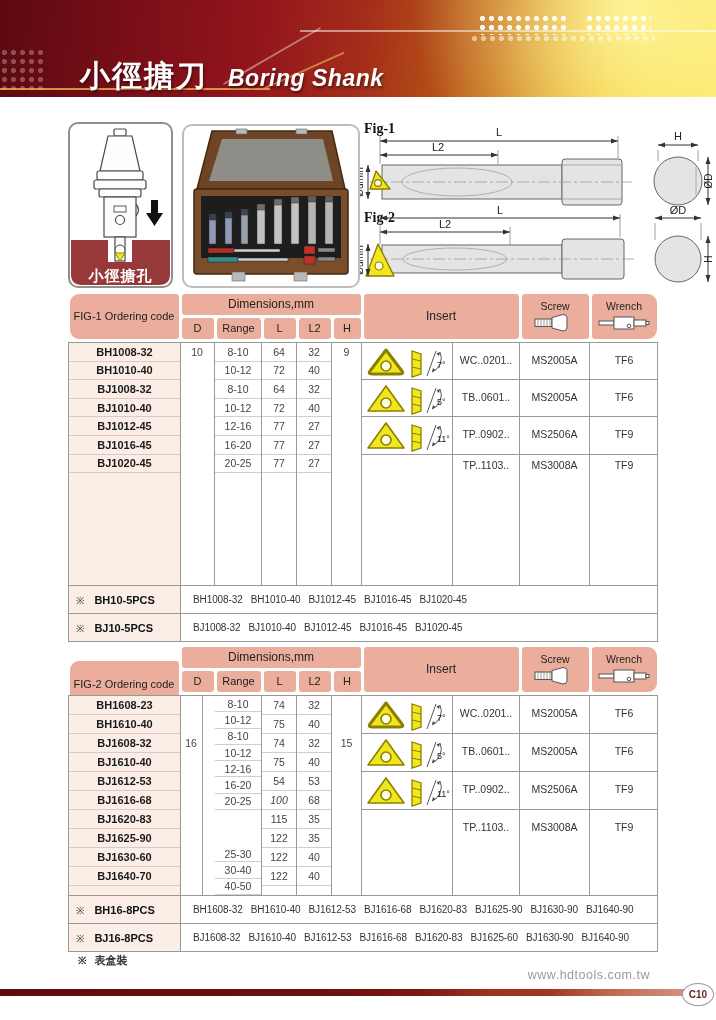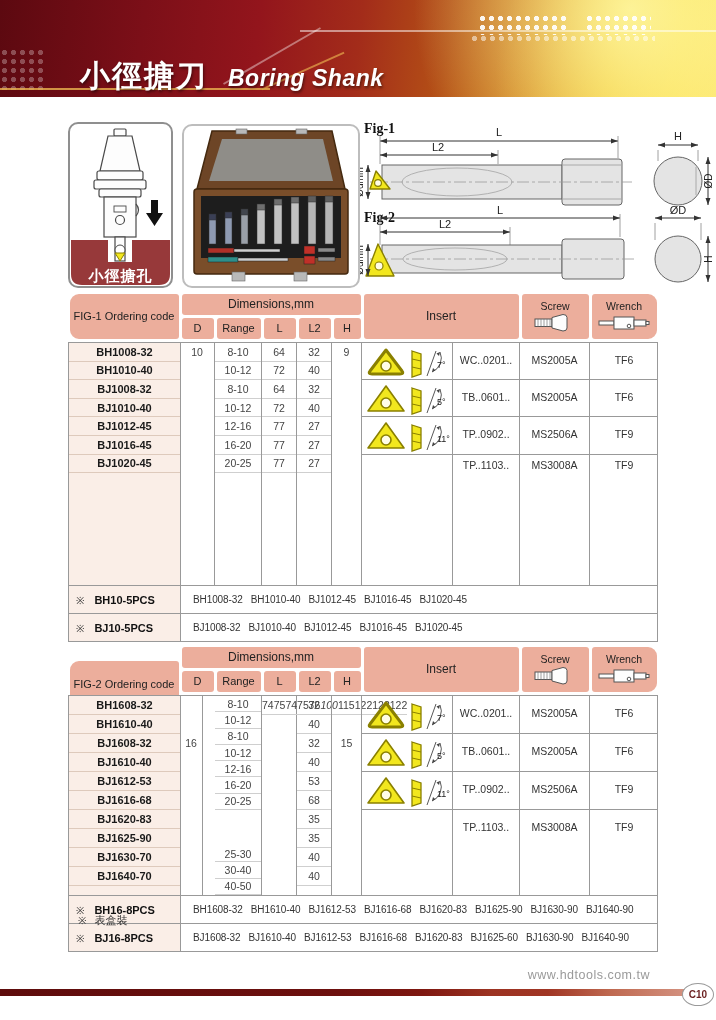--- a/index.html
+++ b/index.html
@@ -58,21 +58,21 @@
   .gcell.last{border-bottom:none;}
   .gtxt{font-size:10.5px;color:#333;}
   .setrow{position:absolute;left:0;width:590px;height:28px;border:1px solid #999;border-top:none;box-sizing:border-box;background:#fff;}
   .setlabel{position:absolute;left:0;top:0;width:112px;height:100%;background:#faeee7;border-right:1px solid #999;
             box-sizing:border-box;display:flex;align-items:center;}
   .setmark{font-size:10px;color:#333;margin-left:7px;}
   .setname{font-weight:bold;font-size:11px;color:#111;margin-left:10px;}
   .setitems{position:absolute;left:112px;top:0;right:0;height:100%;display:flex;align-items:center;
             font-size:10px;color:#333;padding-left:12px;white-space:pre;letter-spacing:-0.1px;}
   
-  .footnote{position:absolute;left:78px;top:913px;font-size:11px;color:#333;}
+  .footnote{position:absolute;left:78px;top:953px;font-size:11px;color:#333;font-weight:bold;}
   .footnote .nm{font-size:10px;margin-right:8px;}
   .furl{position:absolute;left:430px;top:968px;width:220px;text-align:right;font-size:12.5px;color:#9a9a9a;letter-spacing:.5px;}
   .fbar{position:absolute;left:0;top:989px;width:702px;height:7px;border-radius:0 3px 3px 0;
         background:linear-gradient(90deg,#5e0c0c 0%,#6d100e 48%,#7e1710 60%,#9c3322 70%,#a03524 78%,#bf6950 87%,#d89a8a 100%);}
   .fpage{position:absolute;left:682px;top:983px;width:30px;height:21px;border:1px solid #999;border-radius:50%;
          background:#fff;display:flex;align-items:center;justify-content:center;font-size:10px;font-weight:bold;color:#6b1f1f;}
 </style>
 </head>
 <body>
 
@@ -482,53 +482,53 @@
                 <rect x="16" y="4" width="20" height="12"></rect>
                 <rect x="36" y="7" width="12" height="6"></rect>
                 <rect x="48" y="8.5" width="3" height="3"></rect>
                 <circle cx="31" cy="13" r="1.8"></circle>
               </g>
             </svg></div>
         </div>
       </div>
       <div class="tbody" style="top: 50px; width: 590px; height: 201px;">
         <div class="tcol bR" style="left: 0px; width: 112px; display: flex; flex-direction: column;">
-          <div class="cell codecell" style="height: 19px;">BH1608-32</div>
+          <div class="cell codecell" style="height: 19px;">BH1608-23</div>
           <div class="cell codecell" style="height: 19px;">BH1610-40</div>
           <div class="cell codecell" style="height: 19px;">BJ1608-32</div>
           <div class="cell codecell" style="height: 19px;">BJ1610-40</div>
           <div class="cell codecell" style="height: 19px;">BJ1612-53</div>
           <div class="cell codecell" style="height: 19px;">BJ1616-68</div>
           <div class="cell codecell" style="height: 19px;">BJ1620-83</div>
           <div class="cell codecell" style="height: 19px;">BJ1625-90</div>
-          <div class="cell codecell" style="height: 19px;">BJ1630-70</div>
+          <div class="cell codecell" style="height: 19px;">BJ1630-60</div>
           <div class="cell codecell" style="height: 19px;">BJ1640-70</div>
           <div class="fillpink"></div>
         </div>
         <div class="tcol bR" style="left: 111px; width: 23px; display: flex; flex-direction: column;">
           <div class="mval" style="top: 38px; line-height: 19px;">16</div>
         </div>
         <div class="tcol bR" style="left: 146px; width: 47px; display: flex; flex-direction: column;">
           <div class="cell numcell" style="height: 19px;">8-10</div>
           <div class="cell numcell" style="height: 19px;">10-12</div>
           <div class="cell numcell" style="height: 19px;">8-10</div>
           <div class="cell numcell" style="height: 19px;">10-12</div>
           <div class="cell numcell" style="height: 19px;">12-16</div>
           <div class="cell numcell" style="height: 19px;">16-20</div>
           <div class="cell numcell" style="height: 19px;">20-25</div>
           <div class="cell numcell" style="height: 19px; margin-top: 36px;">25-30</div>
           <div class="cell numcell" style="height: 19px;">30-40</div>
           <div class="cell numcell" style="height: 19px;">40-50</div>
         </div>
-        <div class="tcol bR" style="left: 193px; width: 35px; display: flex; ">
+        <div class="tcol bR" style="left: 193px; width: 35px; display: flex; flex-direction: column;">
           <div class="cell numcell" style="height: 19px;">74</div>
           <div class="cell numcell" style="height: 19px;">75</div>
           <div class="cell numcell" style="height: 19px;">74</div>
           <div class="cell numcell" style="height: 19px;">75</div>
-          <div class="cell numcell" style="height: 19px;">76</div>
+          <div class="cell numcell" style="height: 19px;">54</div>
           <div class="cell numcell" style="height: 19px; font-style: italic;">100</div>
           <div class="cell numcell" style="height: 19px;">115</div>
           <div class="cell numcell" style="height: 19px;">122</div>
           <div class="cell numcell" style="height: 19px;">122</div>
           <div class="cell numcell" style="height: 19px;">122</div>
         </div>
         <div class="tcol bR" style="left: 228px; width: 35px; display: flex; flex-direction: column;">
           <div class="cell numcell" style="height: 19px;">32</div>
           <div class="cell numcell" style="height: 19px;">40</div>
           <div class="cell numcell" style="height: 19px;">32</div>

